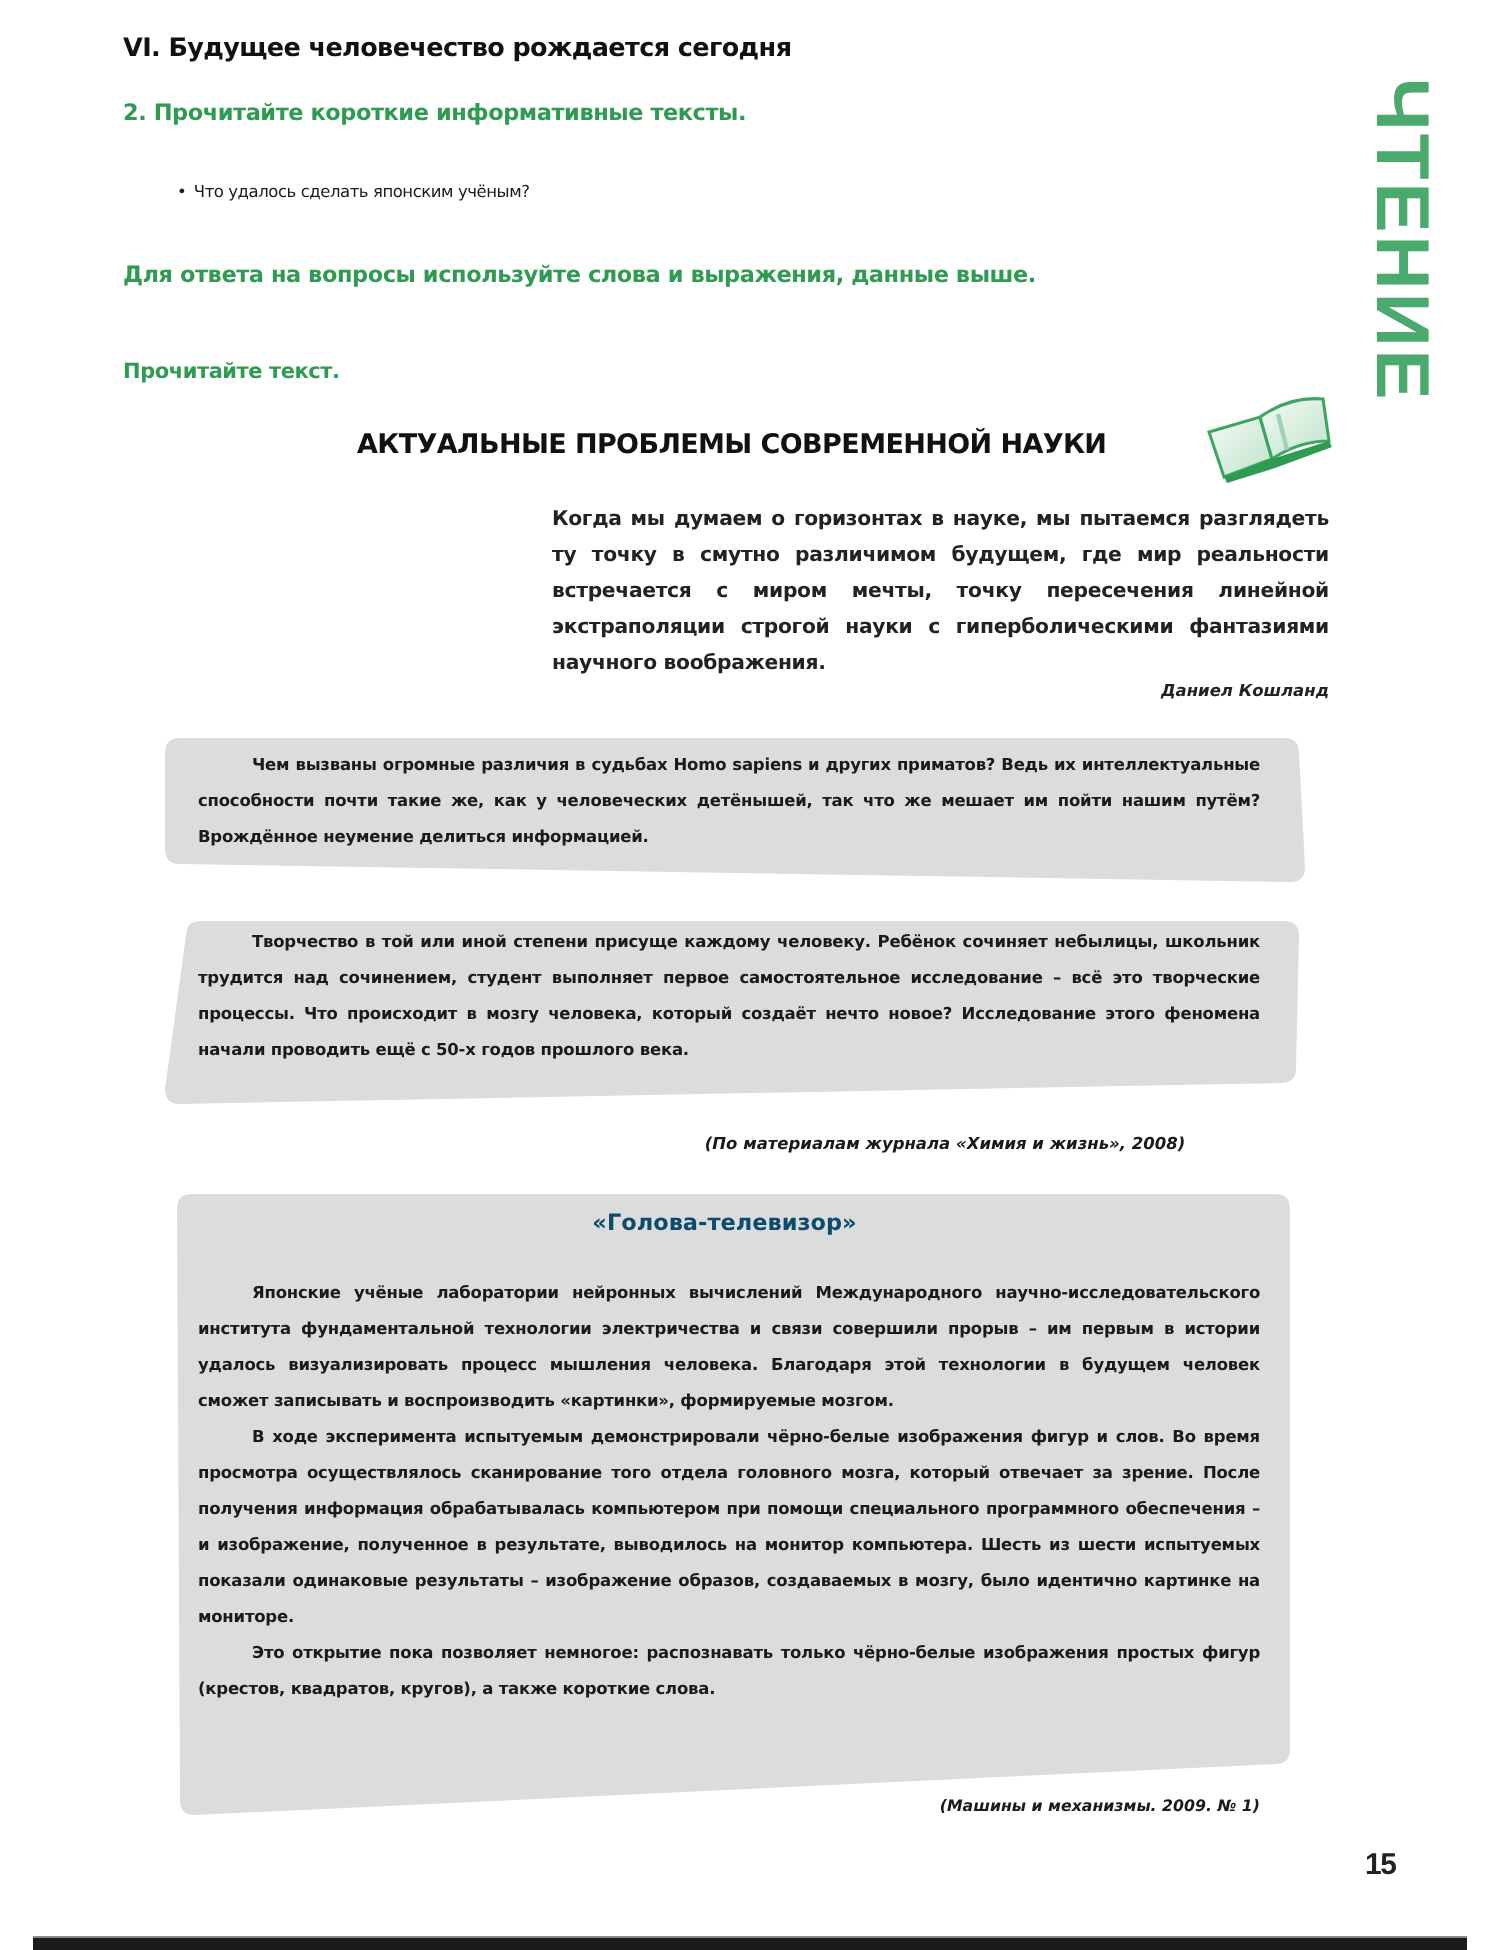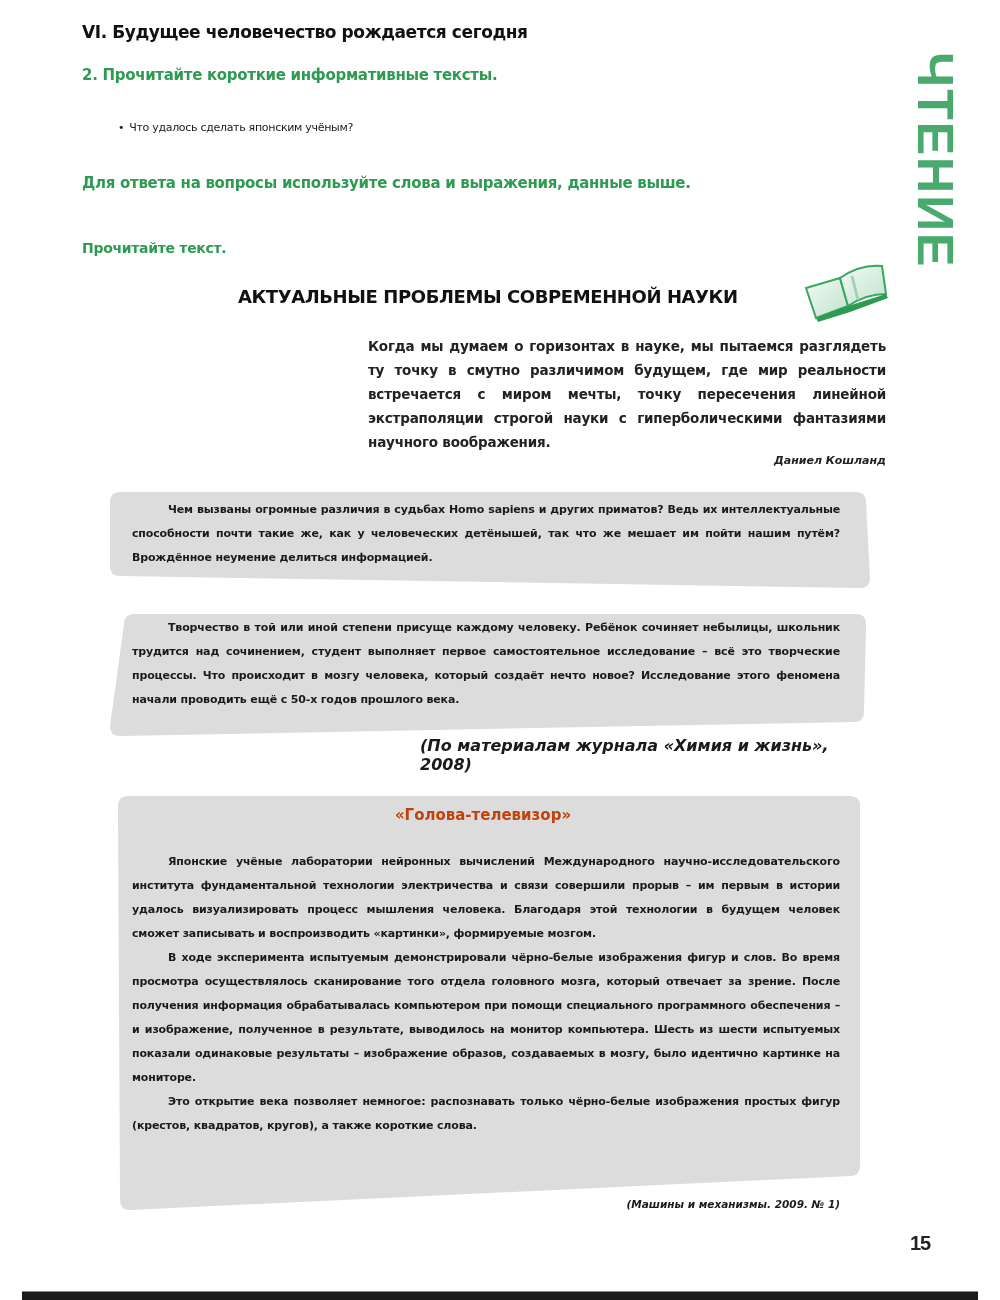--- a/index.html
+++ b/index.html
@@ -33,22 +33,22 @@
     text-align: justify; color: #222; letter-spacing: -0.2px;
     font-family: "DejaVu Sans", sans-serif;
   }
   .epigraph-author { left: 600px; top: 454px; width: 286px; text-align: right; font-size: 11px; font-style: italic; font-weight: bold; color: #222; }
   .box-text {
     font-size: 11px; line-height: 24px; font-weight: bold; text-align: justify; color: #1a1a1a; letter-spacing: -0.15px;
   }
   .box-text p { margin: 0; text-indent: 36px; }
   .box1-text { left: 132px; top: 498px; width: 708px; }
   .box2-text { left: 132px; top: 616px; width: 708px; }
-  .citation1 { left: 420px; top: 736px; width: 420px; text-align: left; font-size: 16px; font-style: italic; font-weight: bold; }
-  .box3-title { left: 118px; top: 806px; width: 730px; text-align: center; font-size: 15px; font-weight: bold; color: #c2410c; }
+  .citation1 { left: 420px; top: 756px; width: 420px; text-align: center; font-size: 11px; font-style: italic; font-weight: bold; }
+  .box3-title { left: 118px; top: 806px; width: 730px; text-align: center; font-size: 15px; font-weight: bold; color: #0c4a6e; }
   .box3-text { left: 132px; top: 850px; width: 708px; }
   .citation2 { left: 420px; top: 1198px; width: 420px; text-align: right; font-size: 10.5px; font-style: italic; font-weight: bold; }
   .page-number { left: 910px; top: 1232px; font-size: 20px; font-weight: bold; letter-spacing: -1px; color: #222; font-family: "Liberation Sans", sans-serif; }
   .bottom-rule { left: 22px; top: 1291px; width: 956px; height: 9px; background: #1b1b1b; border-top: 1px solid #888; }
   svg.shape { position: absolute; left: 0; top: 0; }
 </style>
 </head>
 <body>
 
 <div class="abs running-head">VI. Будущее человечество рождается сегодня</div>
@@ -99,19 +99,19 @@
 <div class="abs box-text box2-text">
   <p>Творчество в той или иной степени присуще каждому человеку. Ребёнок сочиняет небылицы, школьник трудится над сочинением, студент выполняет первое самостоятельное исследование – всё это творческие процессы. Что происходит в мозгу человека, который создаёт нечто новое? Исследование этого феномена начали проводить ещё с 50-х годов прошлого века.</p>
 </div>
 
 <div class="abs citation1">(По материалам журнала «Химия и жизнь», 2008)</div>
 
 <div class="abs box3-title">«Голова-телевизор»</div>
 <div class="abs box-text box3-text">
   <p>Японские учёные лаборатории нейронных вычислений Международного научно-исследовательского института фундаментальной технологии электричества и связи совершили прорыв – им первым в истории удалось визуализировать процесс мышления человека. Благодаря этой технологии в будущем человек сможет записывать и воспроизводить «картинки», формируемые мозгом.</p>
   <p>В ходе эксперимента испытуемым демонстрировали чёрно-белые изображения фигур и слов. Во время просмотра осуществлялось сканирование того отдела головного мозга, который отвечает за зрение. После получения информация обрабатывалась компьютером при помощи специального программного обеспечения – и изображение, полученное в результате, выводилось на монитор компьютера. Шесть из шести испытуемых показали одинаковые результаты – изображение образов, создаваемых в мозгу, было идентично картинке на мониторе.</p>
-  <p>Это открытие века позволяет немногое: распознавать только чёрно-белые изображения простых фигур (крестов, квадратов, кругов), а также короткие слова.</p>
+  <p>Это открытие пока позволяет немногое: распознавать только чёрно-белые изображения простых фигур (крестов, квадратов, кругов), а также короткие слова.</p>
 </div>
 
 <div class="abs citation2">(Машины и механизмы. 2009. № 1)</div>
 
 <div class="abs page-number">15</div>
 <div class="abs bottom-rule"></div>
 
 </body></html>

